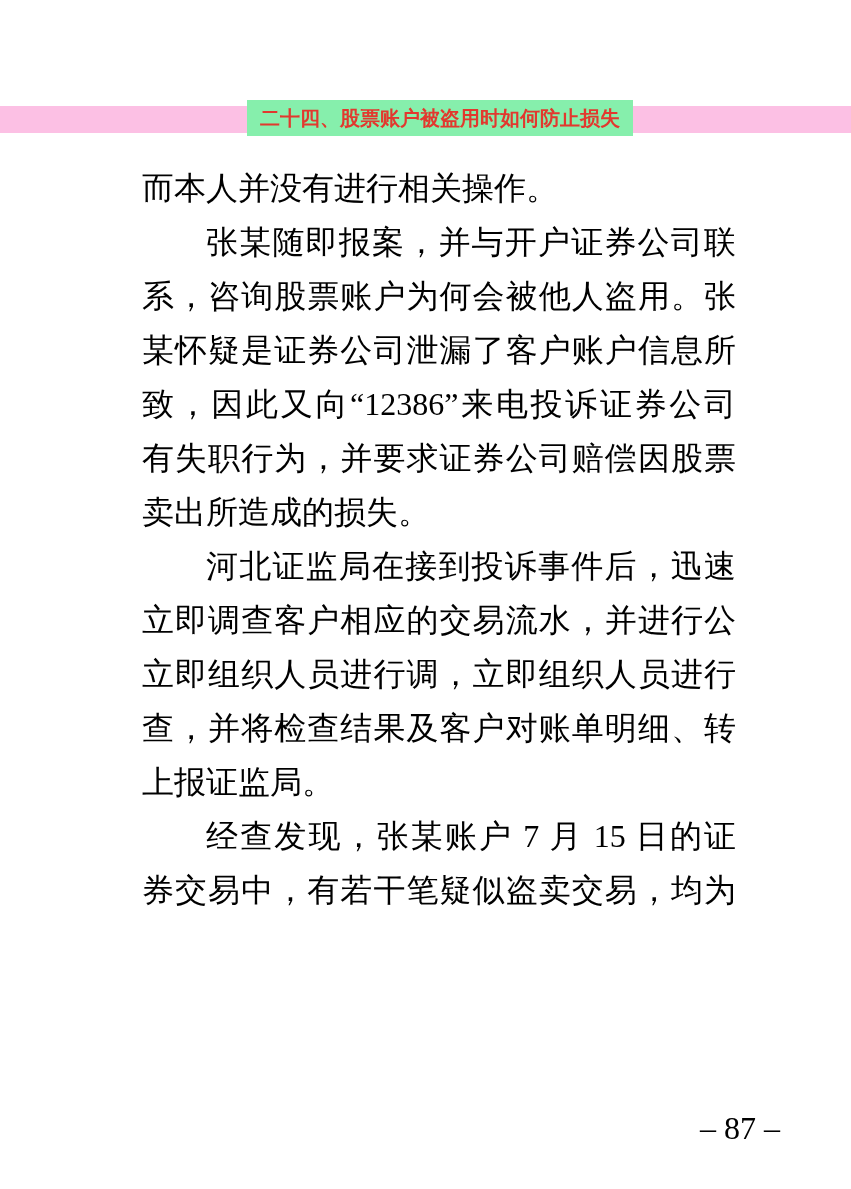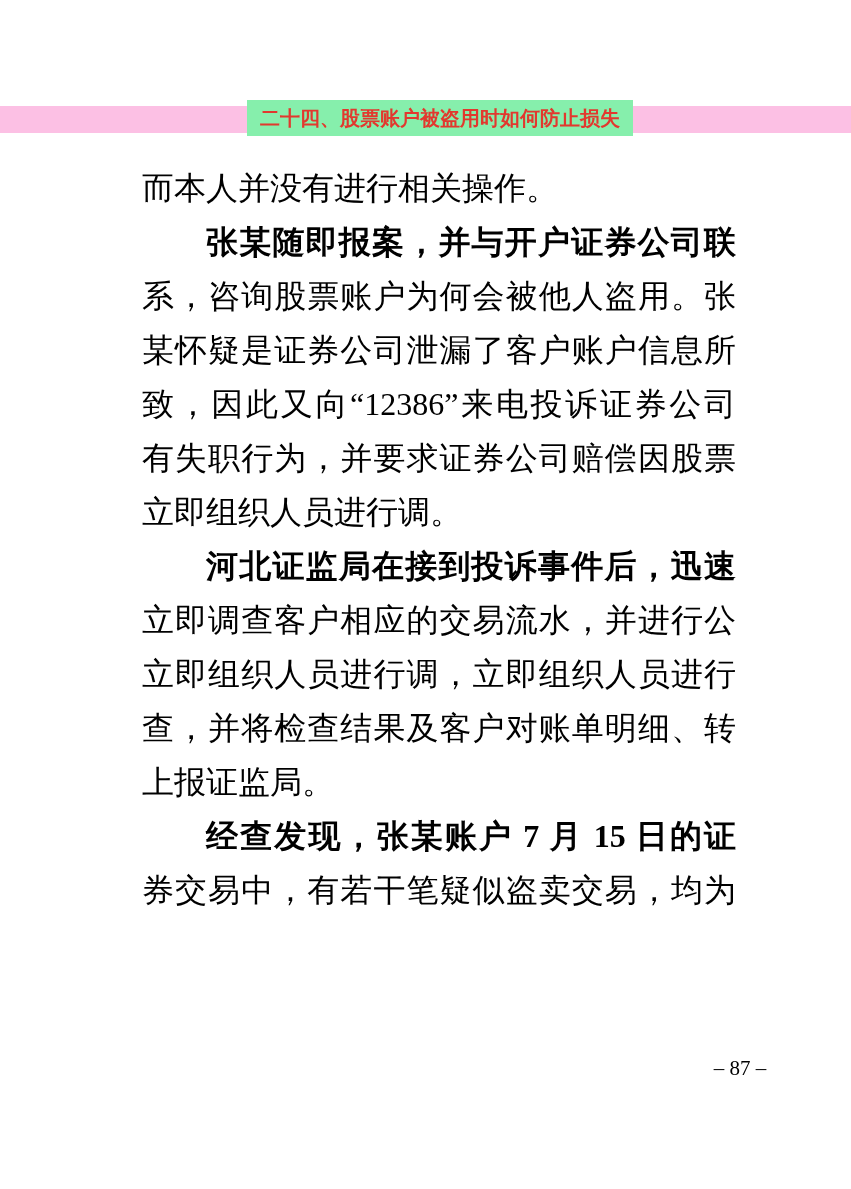--- a/index.html
+++ b/index.html
@@ -52,28 +52,28 @@
     height: 54px;
     white-space: nowrap;
   }
   .line.j {
     white-space: normal;
     text-align: justify;
     text-align-last: justify;
     overflow: hidden;
   }
   .line.ind { padding-left: 64px; }
-  .line.ind.j { padding-left: 0; text-indent: 64px; font-weight: bold; }
+  .line.ind.j { padding-left: 0; text-indent: 64px; }
   
   .page-number {
     position: absolute;
-    top: 1056px; left: 660px;
+    top: 1110px; left: 660px;
     width: 160px;
     text-align: center;
-    font-size: 21px;
+    font-size: 32px;
     color: #000000;
     white-space: nowrap;
   }
 </style>
 </head>
 <body>
 
 <div class="page">
 
   <div class="band" style="background: rgb(252, 192, 228);"></div>
@@ -82,21 +82,21 @@
     <span class="title-text" style="color: rgb(226, 56, 46);">二十四、股票账户被盗用时如何防止损失</span>
   </div>
 
   <div class="text-block">
       <div class="line">而本人并没有进行相关操作。</div>
       <div class="line j ind">张某随即报案，并与开户证券公司联</div>
       <div class="line j">系，咨询股票账户为何会被他人盗用。张</div>
       <div class="line j">某怀疑是证券公司泄漏了客户账户信息所</div>
       <div class="line j">致，因此又向“12386”来电投诉证券公司</div>
       <div class="line j">有失职行为，并要求证券公司赔偿因股票</div>
-      <div class="line">立即组织人员进行调。</div>
+      <div class="line">卖出所造成的损失。</div>
       <div class="line j ind">河北证监局在接到投诉事件后，迅速</div>
       <div class="line j">立即调查客户相应的交易流水，并进行公</div>
       <div class="line j">立即组织人员进行调，立即组织人员进行调</div>
       <div class="line j">查，并将检查结果及客户对账单明细、转</div>
       <div class="line">上报证监局。</div>
       <div class="line j ind">经查发现，张某账户 7 月 15 日的证</div>
       <div class="line j">券交易中，有若干笔疑似盗卖交易，均为</div>
     </div>
 
   <div class="page-number">– 87 –</div>

